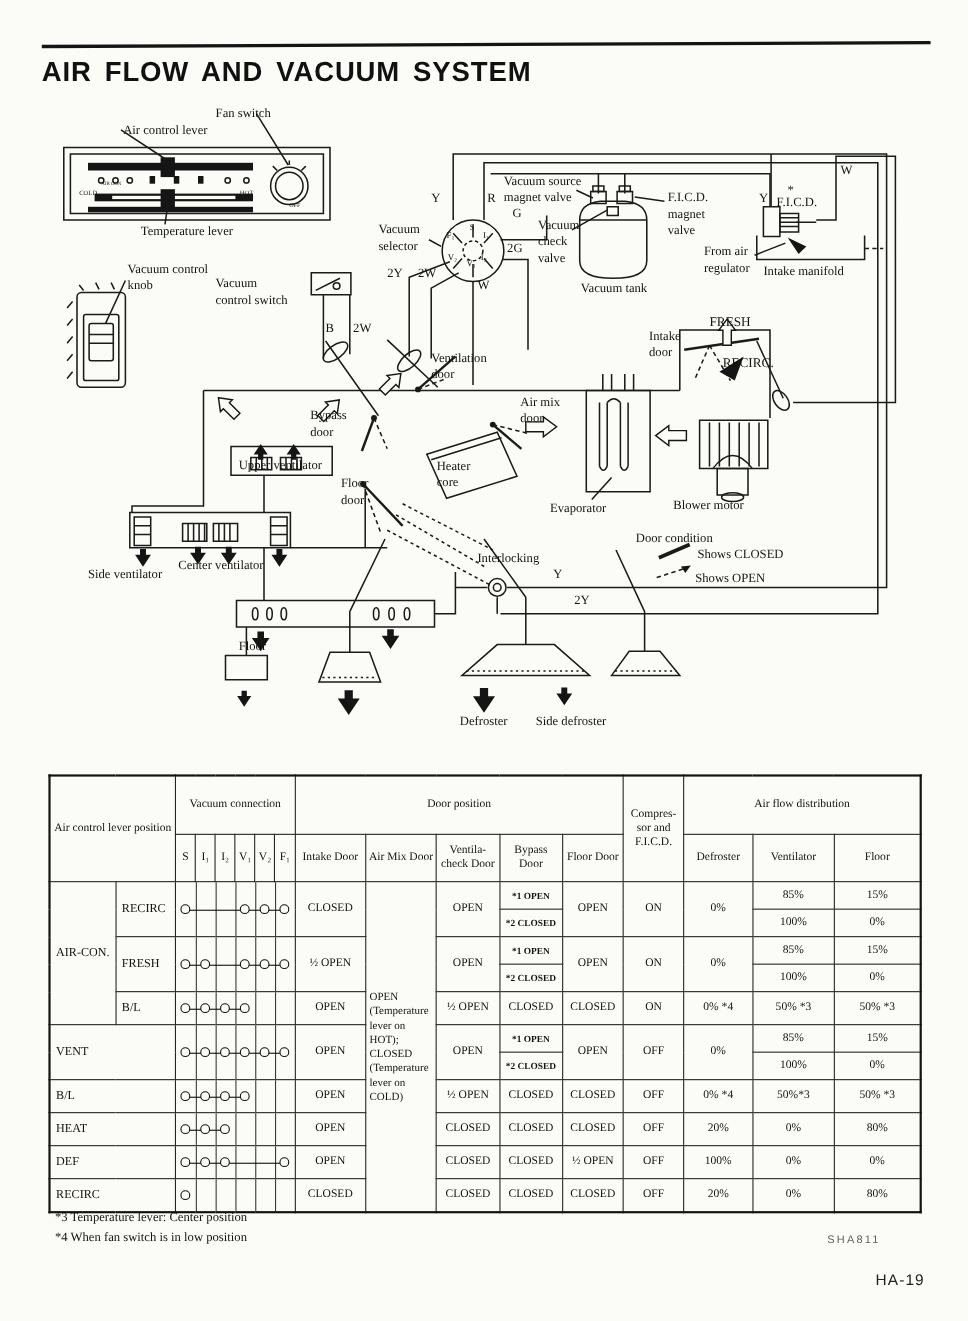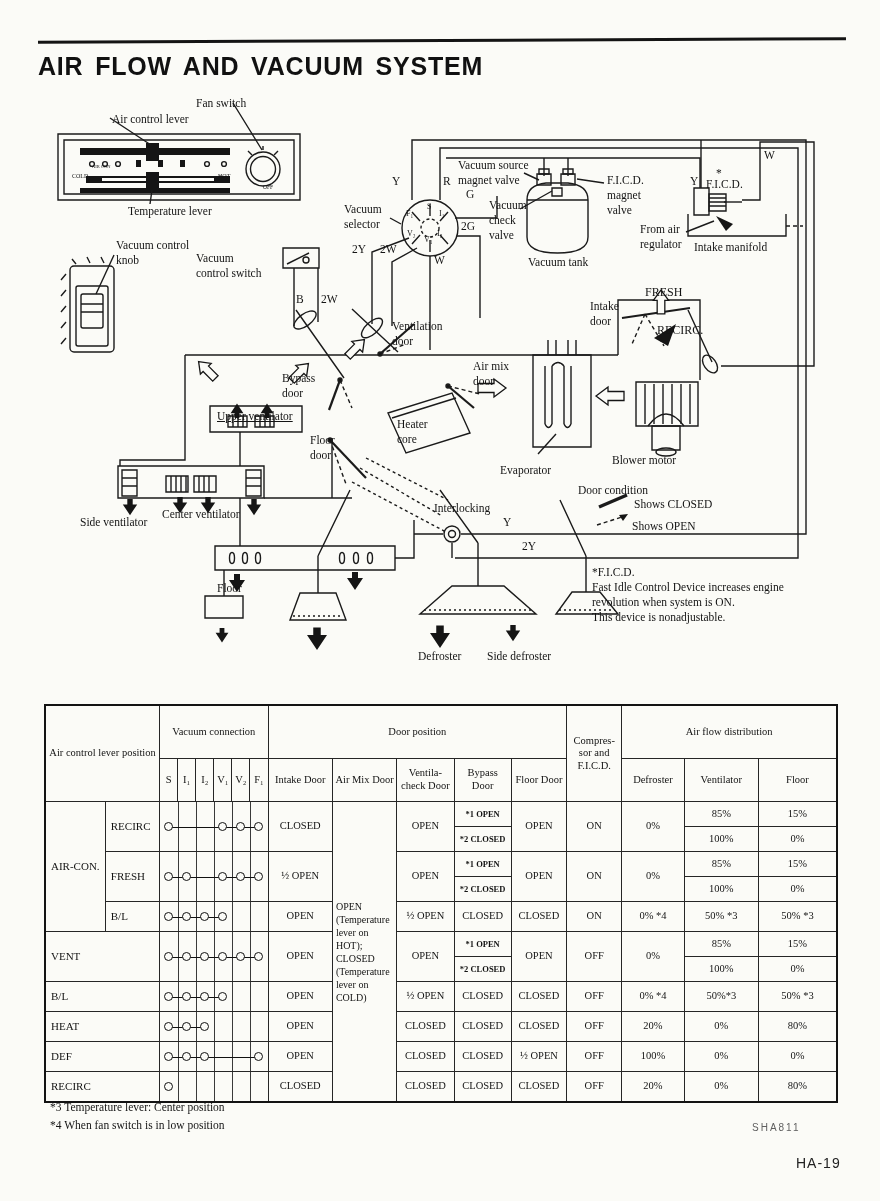--- a/index.html
+++ b/index.html
@@ -295,42 +295,38 @@
       <div class="dlabel" style="left: 645px; top: 197px; font-size: 12px;">FRESH</div>
       <div class="dlabel" style="left: 590px; top: 211px;">Intake
 door</div>
       <div class="dlabel" style="left: 657px; top: 235px; font-size: 12px;">RECIRC.</div>
       <div class="dlabel" style="left: 392px; top: 231px;">Ventilation
 door</div>
       <div class="dlabel" style="left: 473px; top: 271px;">Air mix
 door</div>
       <div class="dlabel" style="left: 282px; top: 283px;">Bypass
 door</div>
-      <div class="dlabel" style="left: 217px; top: 321px; text-decoration: underline;">Upper ventilator</div>
+      <div class="dlabel" style="left: 217px; top: 328px;">Upper ventilator</div>
       <div class="dlabel" style="left: 310px; top: 345px;">Floor
 door</div>
       <div class="dlabel" style="left: 397px; top: 329px;">Heater
 core</div>
-      <div class="dlabel" style="left: 500px; top: 375px;">Evaporator</div>
+      <div class="dlabel" style="left: 500px; top: 367px;">Evaporator</div>
       <div class="dlabel" style="left: 612px; top: 365px;">Blower motor</div>
       <div class="dlabel" style="left: 434px; top: 413px;">Interlocking</div>
       <div class="dlabel" style="left: 578px; top: 395px;">Door condition</div>
       <div class="dlabel" style="left: 634px; top: 409px;">Shows CLOSED</div>
       <div class="dlabel" style="left: 632px; top: 431px;">Shows OPEN</div>
       <div class="dlabel" style="left: 80px; top: 427px;">Side ventilator</div>
       <div class="dlabel" style="left: 162px; top: 419px;">Center ventilator</div>
       <div class="dlabel" style="left: 217px; top: 493px;">Floor</div>
       <div class="dlabel" style="left: 418px; top: 561px;">Defroster</div>
       <div class="dlabel" style="left: 487px; top: 561px;">Side defroster</div>
       <div class="dlabel" style="left: 503px; top: 427px;">Y</div>
       <div class="dlabel" style="left: 522px; top: 451px;">2Y</div>
-      <div class="dlabel" style="left: 592px; top: 477px;">*F.I.C.D.
-Fast Idle Control Device increases engine
-revolution when system is ON.
-This device is nonadjustable.</div>
       <div class="dlabel" style="left: 72px; top: 85px; font-size: 6px;">COLD</div>
       <div class="dlabel" style="left: 218px; top: 85px; font-size: 6px;">HOT</div>
       <div class="dlabel" style="left: 263px; top: 96px; font-size: 5.5px;">OFF</div>
       <div class="dlabel" style="left: 92px; top: 76px; font-size: 4.5px;">AIR CON</div>
       <div class="dlabel" style="left: 427px; top: 114px; font-size: 8px;">S</div>
       <div class="dlabel" style="left: 439px; top: 121px; font-size: 8px;">I₁</div>
       <div class="dlabel" style="left: 437px; top: 141px; font-size: 8px;">I₂</div>
       <div class="dlabel" style="left: 424px; top: 147px; font-size: 8px;">V₁</div>
       <div class="dlabel" style="left: 407px; top: 141px; font-size: 8px;">V₂</div>
       <div class="dlabel" style="left: 406px; top: 121px; font-size: 8px;">F₁</div>

